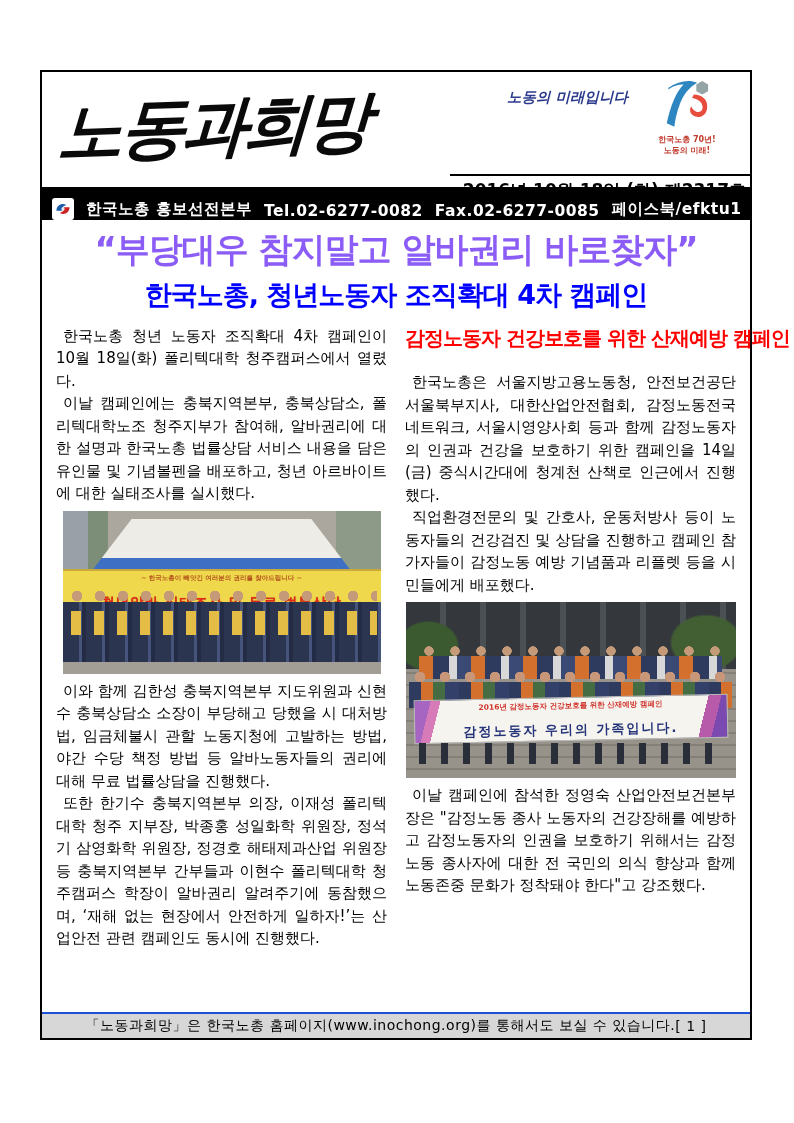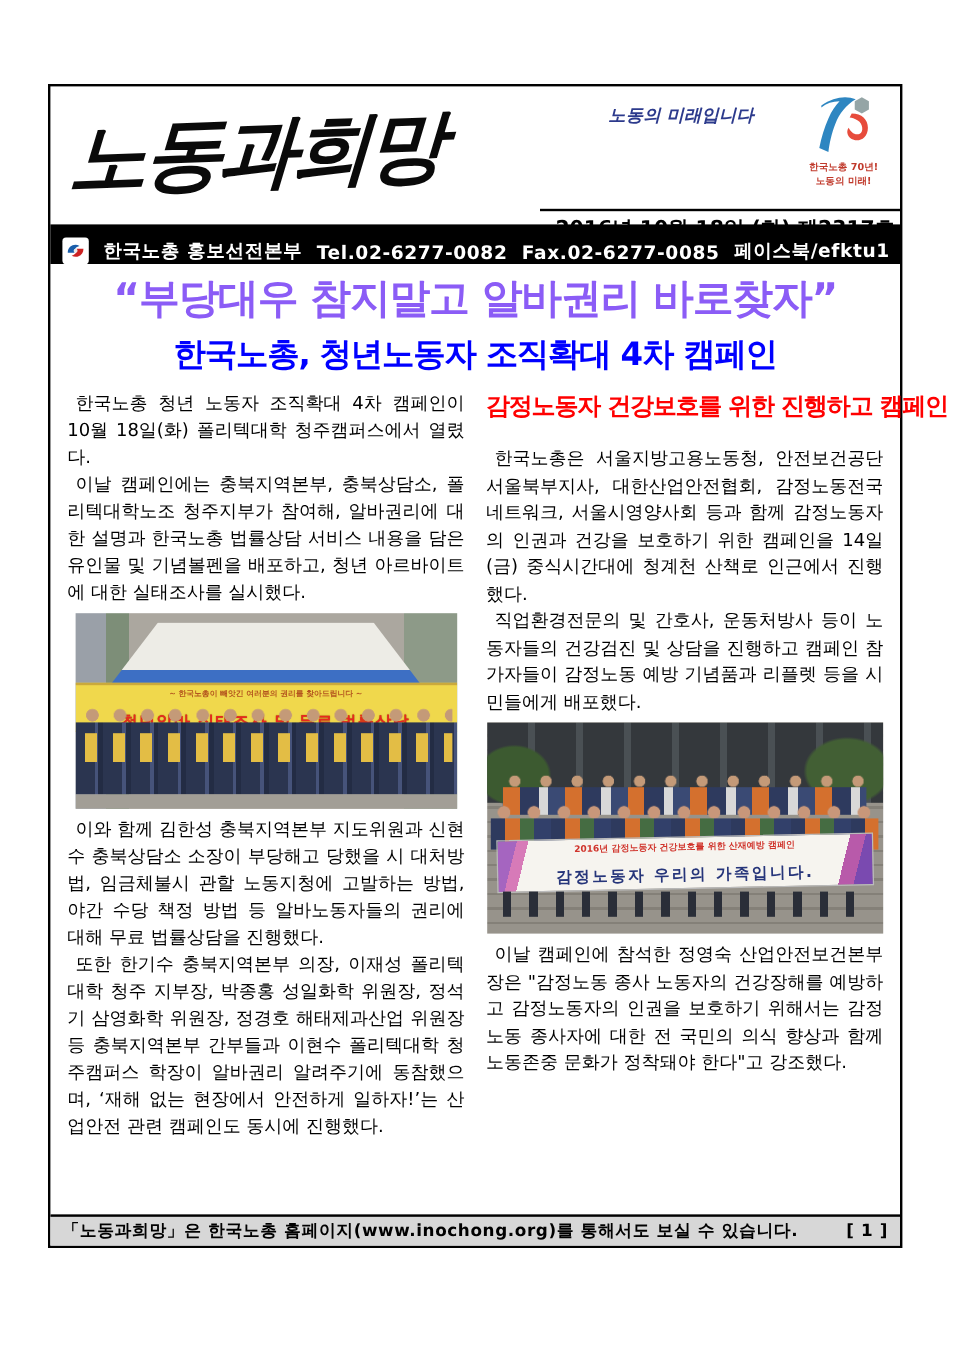--- a/index.html
+++ b/index.html
@@ -3,21 +3,21 @@
 <meta charset="utf-8">
 <style>
   * { box-sizing: border-box; margin: 0; padding: 0; }
   html,body { width: 794px; height: 1123px; background: #fff; font-family: "DejaVu Sans", sans-serif; color:#000; }
   .frame { position: absolute; left: 40px; top: 70px; width: 712px; height: 970px; border: 2px solid #000; background:#fff; }
 
   
   .masthead { position: relative; height: 115px; }
   .logo-calli { position:absolute; left:16px; top:10px; font-family:"DejaVu Serif", serif; font-size:66px; font-weight:900; font-style:italic; letter-spacing:-4px; transform:rotate(-2deg) skewX(-5deg); white-space:nowrap; color:#0a0a0a; }
   .slogan { position:absolute; right:122px; top:12px; text-align:right; color:#2c3a8c; font-weight:bold; font-style:italic; font-size:14.5px; line-height:1.8; white-space:nowrap; }
-  .logo70 { position:absolute; right:4px; top:4px; width:86px; text-align:center; }
+  .logo70 { position:absolute; right:20px; top:4px; width:86px; text-align:center; }
   .logo70-cap { font-size:8px; color:#c0392b; font-weight:bold; line-height:1.4; white-space:nowrap; }
   .date-row { position:absolute; right:0; top:86px; width:300px; border-top:2px solid #000; text-align:right; font-size:17px; font-weight:bold; padding:3px 4px 0 0; white-space:nowrap;margin-top:16px; }
 
   
   .info-bar { height:33px; background:#000; color:#fff; display:flex; align-items:flex-end; gap:12px; padding:0 10px; font-weight:bold; font-size:15.5px; letter-spacing:0.5px; white-space:nowrap; overflow:hidden; }
   .info-logo { width:22px; height:22px; background:#fff; border-radius:3px; flex:0 0 auto; display:flex; align-items:center; justify-content:center; }
 
   
   .headline { margin-top:8px; text-align:center; color:#8b5cf6; font-size:34px; font-weight:900; letter-spacing:-1px; line-height:1.25; }
   .subheadline { margin:6px 0 8px; text-align:center; color:#0000ff; font-size:27px; font-weight:900; letter-spacing:-1px; }
@@ -52,21 +52,21 @@
   .p2-crowd-front { position:absolute; top:38%; left:1%; right:1%; height:22%; }
   .p2-crowd-front .heads { position:absolute; top:0; left:0; right:0; height:15px; background-image:radial-gradient(circle at 11px 8px,#c8977a 5px,rgba(0,0,0,0) 5.5px); background-size:25px 15px; background-repeat:repeat-x; }
   .p2-crowd-front .bodies { position:absolute; top:13px; bottom:0; left:0; right:0; background:repeating-linear-gradient(90deg,#2e3a5e 0 12px,#d4702e 12px 24px,#456c42 24px 36px,#32406a 36px 50px); }
   .p2-banner { position:absolute; top:54%; left:2.5%; right:2.5%; height:25%; background:linear-gradient(105deg,#a565c0 0 5%,#d77ab8 5% 8%,#f6f4ef 8% 91%,#b85aaa 91% 95%,#7a4ab0 95% 100%); border:1px solid #bbb; transform:rotate(-1.2deg); display:flex; flex-direction:column; align-items:center; justify-content:center; gap:2px; }
   .p2-banner-top { color:#d0342c; font-size:7.5px; font-weight:bold; white-space:nowrap; }
   .p2-banner-main { color:#26357a; font-size:13px; font-weight:900; letter-spacing:2px; white-space:nowrap; }
   .p2-banner-fine { width:78%; height:4px; background:repeating-linear-gradient(90deg,#9a9a9a 0 12px,rgba(0,0,0,0) 12px 16px); }
   .p2-legs { position:absolute; top:80%; left:4%; right:4%; height:12%; background:repeating-linear-gradient(90deg,#2a2e38 0 7px,rgba(0,0,0,0) 7px 22px); }
 
   
-  .footer { position:absolute; left:0; right:0; bottom:0; height:26px; background:#d7d7d7; border-top:2px solid #000000; display:flex; align-items:center; justify-content:space-between; padding:0 10px; font-size:14px; font-weight:bold; letter-spacing:0.5px; white-space:nowrap; }
+  .footer { position:absolute; left:0; right:0; bottom:0; height:26px; background:#d7d7d7; border-top:2px solid #1d4ed8; display:flex; align-items:center; justify-content:center; padding:0 10px; font-size:14px; font-weight:normal; letter-spacing:0.5px; white-space:nowrap; }
 </style>
 </head>
 <body>
 
 <div class="frame">
 
   <header class="masthead">
     <div class="logo-calli">노동과희망</div>
 
     <div class="slogan">
@@ -126,21 +126,21 @@
           <div class="p1-signs"></div>
         </div>
         <div class="p1-ground"></div>
       </figure>
 
       <p>이와 함께 김한성 충북지역본부 지도위원과 신현수 충북상담소 소장이 부당해고 당했을 시 대처방법, 임금체불시 관할 노동지청에 고발하는 방법, 야간 수당 책정 방법 등 알바노동자들의 권리에 대해 무료 법률상담을 진행했다.</p>
       <p>또한 한기수 충북지역본부 의장, 이재성 폴리텍대학 청주 지부장, 박종홍 성일화학 위원장, 정석기 삼영화학 위원장, 정경호 해태제과산업 위원장 등 충북지역본부 간부들과 이현수 폴리텍대학 청주캠퍼스 학장이 알바권리 알려주기에 동참했으며, ‘재해 없는 현장에서 안전하게 일하자!’는 산업안전 관련 캠페인도 동시에 진행했다.</p>
     </div>
 
     <div class="col">
-      <h3 class="section-head">감정노동자 건강보호를 위한 진행하고 캠페인</h3>
+      <h3 class="section-head">감정노동자 건강보호를 위한 산재예방 캠페인</h3>
       <p>한국노총은 서울지방고용노동청, 안전보건공단 서울북부지사, 대한산업안전협회, 감정노동전국네트워크, 서울시영양사회 등과 함께 감정노동자의 인권과 건강을 보호하기 위한 캠페인을 14일(금) 중식시간대에 청계천 산책로 인근에서 진행했다.</p>
       <p>직업환경전문의 및 간호사, 운동처방사 등이 노동자들의 건강검진 및 상담을 진행하고 캠페인 참가자들이 감정노동 예방 기념품과 리플렛 등을 시민들에게 배포했다.</p>
 
       <figure class="photo photo2">
         <div class="p2-building"></div>
         <div class="p2-tree-l"></div>
         <div class="p2-tree-r"></div>
         <div class="p2-crowd-back">
           <div class="heads"></div>
           <div class="bodies"></div>

